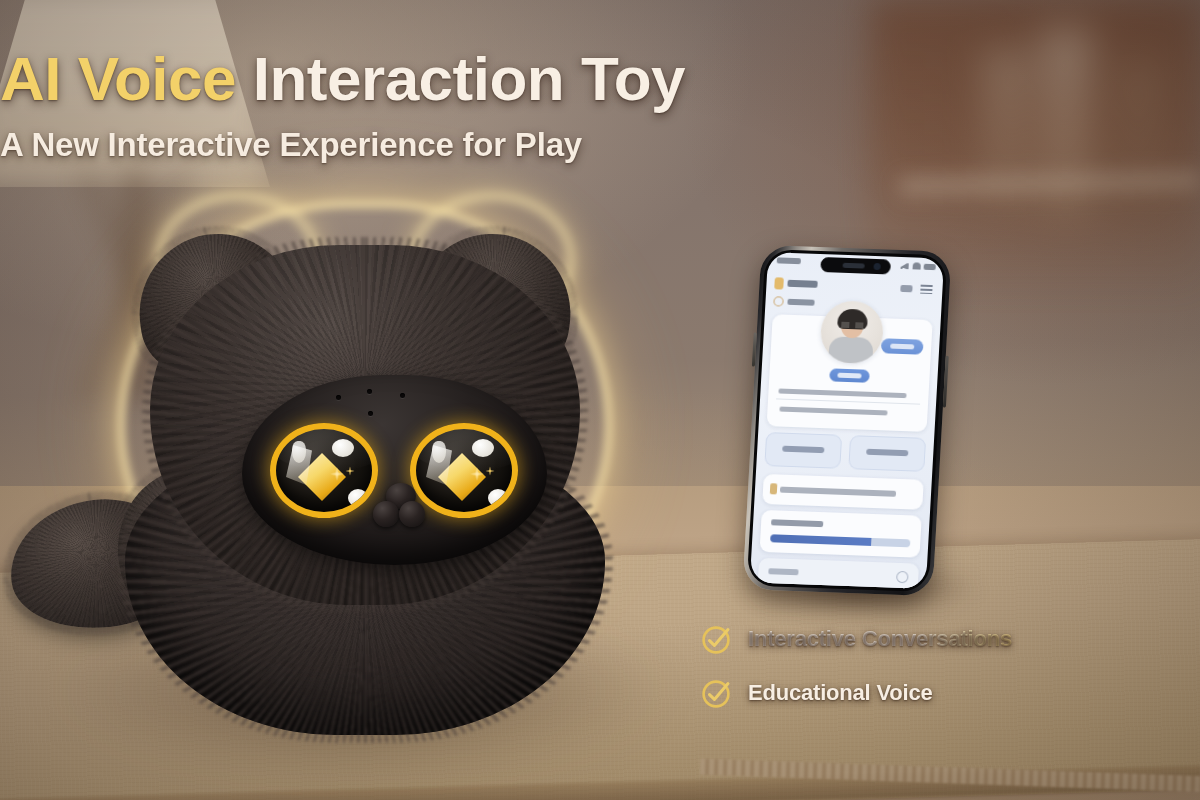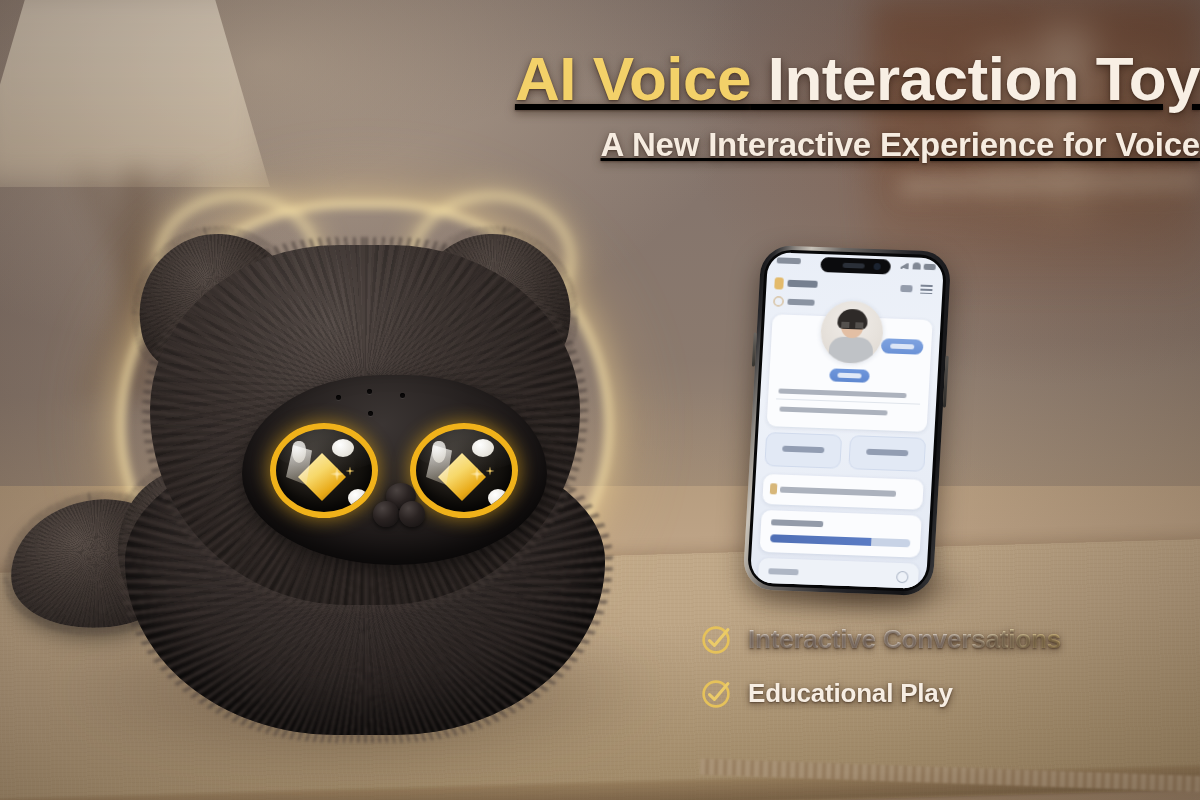--- a/index.html
+++ b/index.html
@@ -85,21 +85,21 @@
     background:repeating-linear-gradient(90deg,#bfa788 0 5px, #a98e6d 5px 9px);
     filter:blur(.8px); opacity:.85; transform:rotate(2deg);
   }
   .table-shadow {
     position:absolute; left:40px; top:600px; width:640px; height:180px;
     background:radial-gradient(ellipse at 50% 50%, rgba(46,28,16,.45), rgba(46,28,16,0) 70%);
     filter:blur(22px);
   }
 
   
-  .headline-block { position:absolute; left:0; right:0; top:46px; text-align:right; z-index:40;text-decoration:underline; }
+  .headline-block { position:absolute; left:0; right:0; top:46px; text-align:left; z-index:40; }
   .headline {
     font-size:62px; font-weight:bold; letter-spacing:-.5px; line-height:1.06;
     text-shadow:0 3px 10px rgba(40,22,12,.55), 0 1px 2px rgba(40,22,12,.5);
     white-space:nowrap;
   }
   .hl-gold  { color:#f3d169; }
   .hl-white { color:#f8efe4; }
   .subhead {
     margin-top:14px; font-size:33px; font-weight:bold; color:#f6ece0;
     letter-spacing:-.2px;
@@ -349,21 +349,21 @@
   }
   .card-foot { top:306px; height:30px; background:#eef2f8; }
   .ft-l { position:absolute; left:10px; top:10px; width:30px; height:6px; border-radius:2px; background:#6e7a90; opacity:.5; }
   .ft-ic { position:absolute; right:10px; top:8px; width:12px; height:12px; border-radius:50%; border:1.4px solid #7f8ca3; opacity:.6; }
 
   
   .features { position:absolute; left:700px; top:612px; z-index:45; }
   .feature-row { display:flex; align-items:center; gap:14px; height:54px; }
   .check-icon { width:34px; height:34px; flex:0 0 34px; position:relative; }
   .feature-label {
-    font-size:26px; font-weight:bold; color:#f7eee3; letter-spacing:-.2px; white-space:nowrap;
+    font-size:22px; font-weight:bold; color:#f7eee3; letter-spacing:-.2px; white-space:nowrap;
     text-shadow:0 2px 7px rgba(40,22,12,.6), 0 1px 2px rgba(40,22,12,.5);
   }
   .feature-label.tinted {
     background:linear-gradient(100deg,#f7eee3 0%, #f7eee3 62%, #f0dfae 86%, #ead08d 100%);
     -webkit-background-clip:text; background-clip:text; color:transparent;
   }
 </style>
 </head>
 <body>
 
@@ -383,21 +383,21 @@
   <div class="mat">
     <div class="mat-texture"></div>
     <div class="mat-edge"></div>
   </div>
   <div class="mat-fringe"></div>
   <div class="table-shadow"></div>
   <div class="bg-layer bg-vignette"></div>
 
   <div class="headline-block">
     <div class="headline"><span class="hl-gold">AI Voice</span><span class="hl-white"> Interaction Toy</span></div>
-    <div class="subhead">A New Interactive Experience for Voice</div>
+    <div class="subhead">A New Interactive Experience for Play</div>
   </div>
 
   <div class="toy-wrap">
     <div class="toy-glow"></div>
 
     <div class="paw">
         <div class="fur-tex"></div>
         <div class="fur-edge"></div>
       </div>
     <div class="paw2">
@@ -555,19 +555,19 @@
       <span class="feature-label tinted">Interactive Conversations</span>
     </div>
 
     <div class="feature-row">
       <span class="check-icon">
         <svg viewBox="0 0 34 34" width="34" height="34" aria-hidden="true">
           <circle cx="16" cy="18" r="12.4" fill="none" stroke="#E6C25A" stroke-width="2.6"></circle>
           <path d="M9.5 18.6 L14.4 23.4 L28 7.6" fill="none" stroke="#EBCB68" stroke-width="3" stroke-linecap="round" stroke-linejoin="round"></path>
         </svg>
       </span>
-      <span class="feature-label">Educational Play</span>
+      <span class="feature-label">Educational Voice</span>
     </div>
 
 
   </div>
 
 </div>
 
 </body></html>

